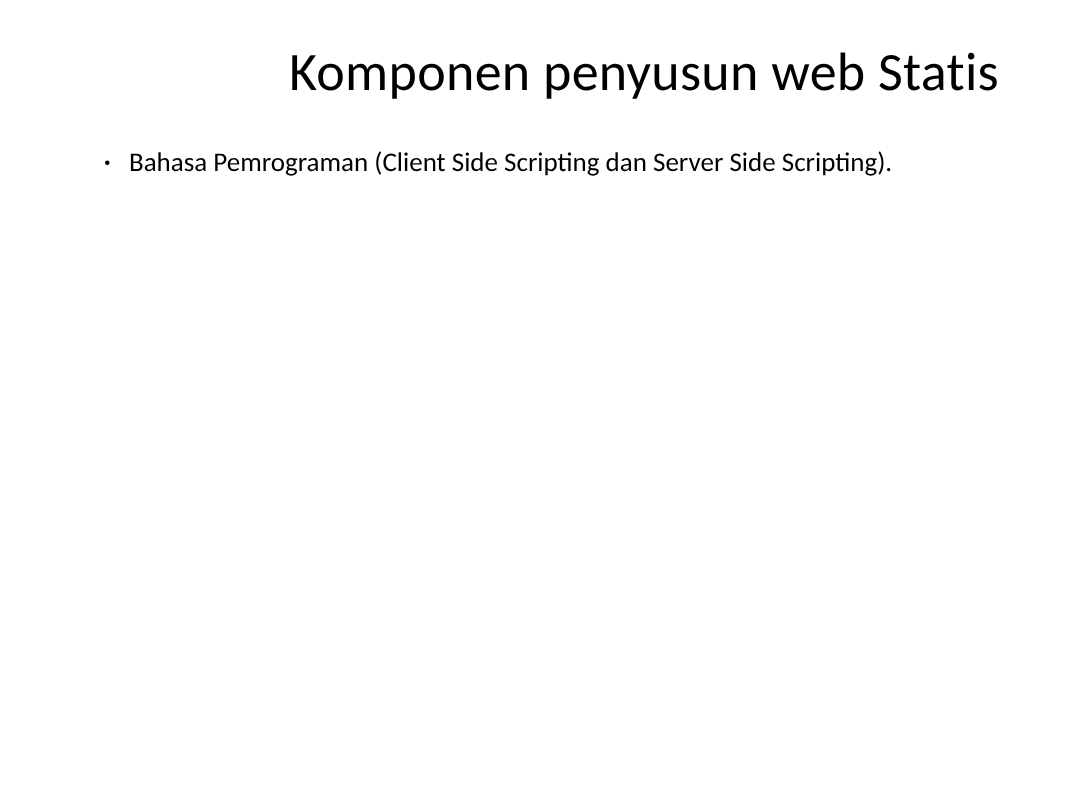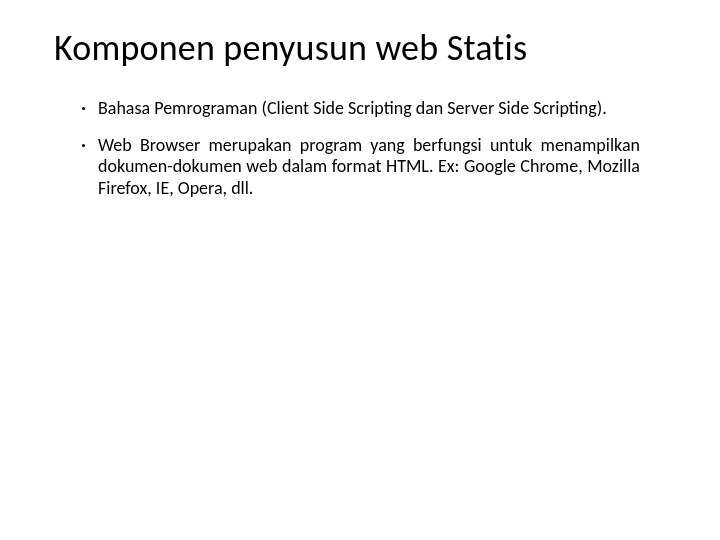--- a/index.html
+++ b/index.html
@@ -14,51 +14,50 @@
   }
   .slide {
     box-sizing: border-box;
     width: 720px;
     height: 540px;
     padding: 26px 54px 40px 54px;
   }
   .title {
     font-size: 36px;
     font-weight: 400;
-    text-align: left;
+    text-align: right;
     margin: 0 0 28px 0;
     letter-spacing: 0.2px;
   }
   ul.body {
     list-style: none;
     margin: 0;
     padding: 0 10px 0 6px;
   }
   ul.body > li {
     position: relative;
     padding-left: 22px;
     font-size: 18px;
     line-height: 1.18;
     text-align: justify;
     text-justify: inter-word;
-    margin: 16px;
+    margin: 4px;
   }
   ul.body > li::before {
     content: "";
     position: absolute;
     left: 6px;
     top: 9px;
     width: 3px;
     height: 3px;
     background: #000;
     border-radius: 50%;
   }
 </style>
 </head>
 <body>
 
 <div class="slide">
   <h1 class="title">Komponen penyusun web Statis</h1>
   <ul class="body">
     <li>Bahasa Pemrograman (Client Side Scripting dan Server Side Scripting).</li>
-    <li>Web Browser merupakan program yang berfungsi untuk menampilkan dokumen-dokumen web dalam format HTML. Ex: Google Chrome, Mozilla Firefox, IE, Opera, dll.</li>
   </ul>
 </div>
 
 </body></html>

